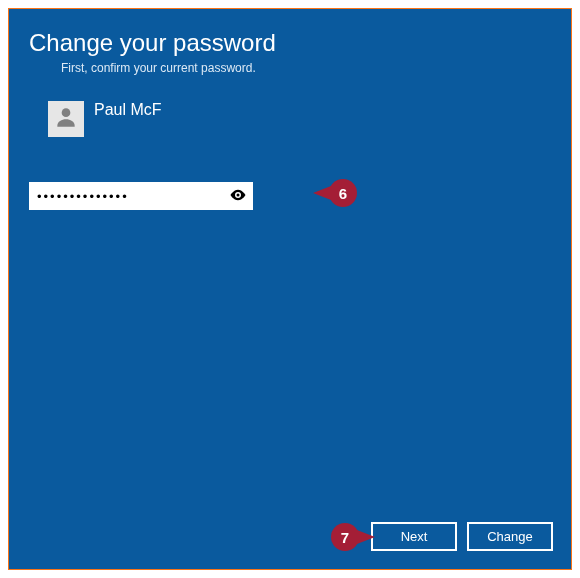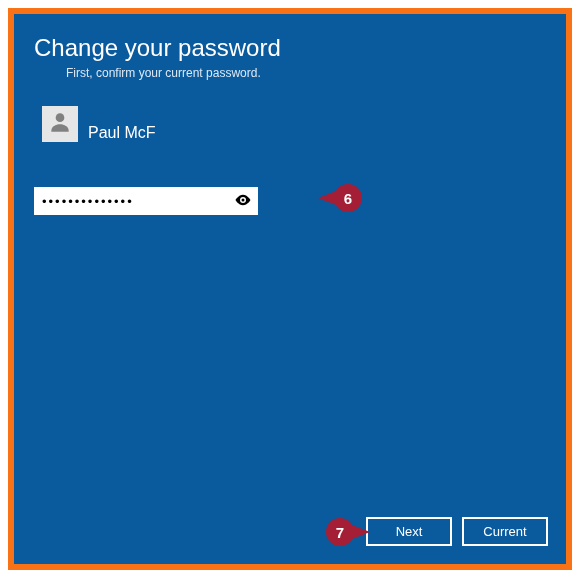--- a/index.html
+++ b/index.html
@@ -13,40 +13,41 @@
       background: #fff;
       font-family: "Segoe UI", Arial, sans-serif;
       display: flex;
       align-items: center;
       justify-content: center;
     }
     .dialog {
       width: 564px;
       height: 562px;
       background: #0a5a9e;
-      border: 6px solid #f97316;
+      border: 1px solid #f97316;
       position: relative;
       color: #fff;
     }
     .title {
       font-size: 24px;
       font-weight: 300;
       padding: 20px 20px 4px 20px;
     }
     .subtitle {
       font-size: 12px;
       padding: 0 20px 20px 20px;
       color: #dce9f5;
       margin-left: 32px;
     }
     .user-row {
       display: flex;
-      align-items: flex-end;
-      padding: 6px 20px 20px 28px;
+      align-items: flex-start;
+      padding: 6px 20px 20px 11px;
       gap: 10px;
+      margin-left: 28px;
     }
     .avatar {
       width: 36px;
       height: 36px;
       background: #e6e6e6;
       display: flex;
       align-items: center;
       justify-content: center;
     }
     .avatar svg {
@@ -201,18 +202,18 @@
             </svg>
         </span>
       </button>
     </div>
   </div>
 
   <div class="callout callout-6">6</div>
 
   <div class="buttons">
     <button class="btn">Next</button>
-    <button class="btn">Current</button>
+    <button class="btn">Change</button>
   </div>
 
   <div class="callout callout-7">7</div>
 
 </div>
 
 </body></html>

